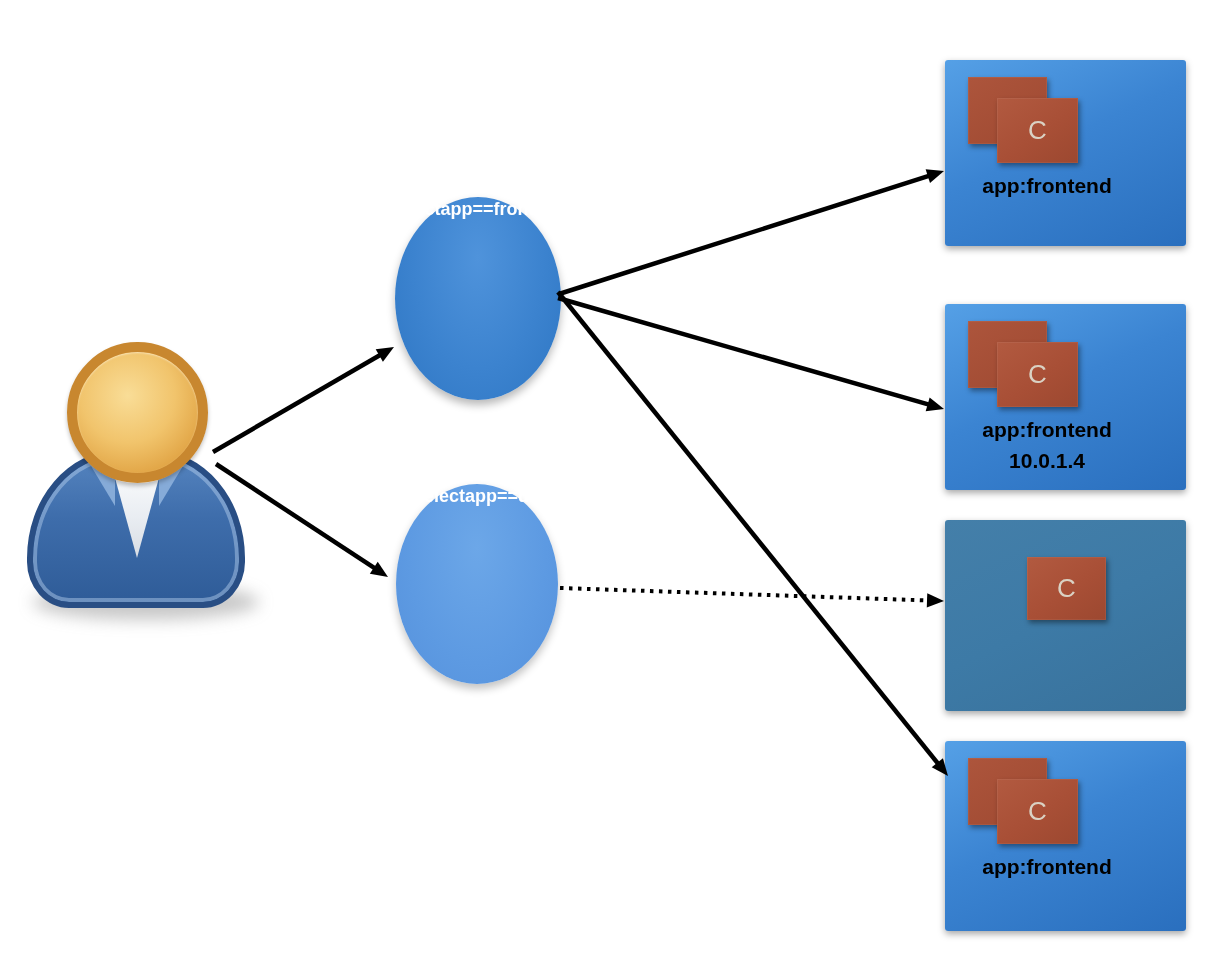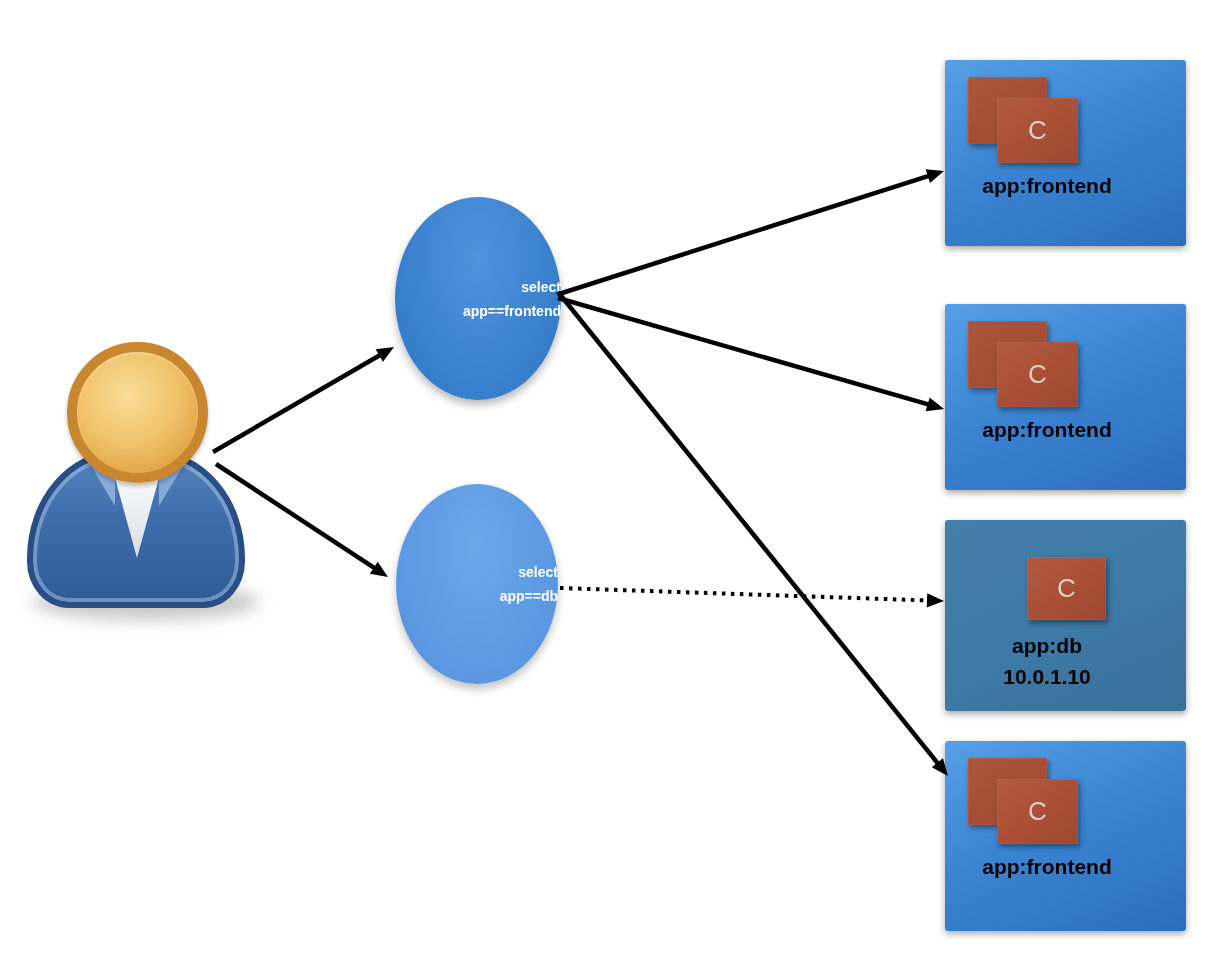--- a/index.html
+++ b/index.html
@@ -36,22 +36,22 @@
     position:absolute; left:42px; top:4px; width:141px; height:141px;
     box-sizing:border-box; border-radius:50%;
     background:radial-gradient(circle at 42% 36%, #f9dd97 0%, #f1c46c 45%, #e0a242 80%, #d4953a 100%);
     border:10px solid #c8872f;
     box-shadow:0 3px 4px rgba(0,0,0,0.25), inset 0 1px 2px rgba(255,255,255,0.5);
   }
 
   
   .selector {
     position:absolute; border-radius:50%;
-    display:flex; flex-direction:column; align-items:flex-end; justify-content:center;
-    color:#ffffff; font-weight:bold; font-size:14px; line-height:24px; text-align:center;
+    display:flex; align-items:flex-start; justify-content:center;
+    color:#ffffff; font-weight:bold; font-size:18px; line-height:24px; text-align:center;
   }
   .sel-frontend {
     left:395px; top:197px; width:166px; height:203px;
     background:radial-gradient(ellipse at 50% 30%, #4f93db 0%, #3c83cf 55%, #2e76c3 100%);
     box-shadow:0 5px 9px rgba(0,0,0,0.28);
   }
   .sel-db {
     left:396px; top:484px; width:162px; height:200px;
     background:radial-gradient(ellipse at 50% 32%, #6ca7e8 0%, #5d9ae2 60%, #5591dc 100%);
     box-shadow:0 5px 9px rgba(0,0,0,0.24);
@@ -130,30 +130,27 @@
     </div>
   </div>
 
   <div class="pod pod-frontend pod2">
     <div class="ctr ctr-back pos-back"></div>
     <div class="ctr ctr-front pos-front">
       <span>C</span>
     </div>
     <div class="pod-label-block">
       <div>app:frontend</div>
+      <div>10.0.1.4</div>
     </div>
   </div>
 
   <div class="pod pod-db pod3">
     <div class="ctr ctr-front pos-single">
       <span>C</span>
-    </div>
-    <div class="pod-label-block">
-      <div>app:db</div>
-      <div>10.0.1.10</div>
     </div>
   </div>
 
   <div class="pod pod-frontend pod4">
     <div class="ctr ctr-back pos-back"></div>
     <div class="ctr ctr-front pos-front">
       <span>C</span>
     </div>
     <div class="pod-label-block">
       <div>app:frontend</div>

